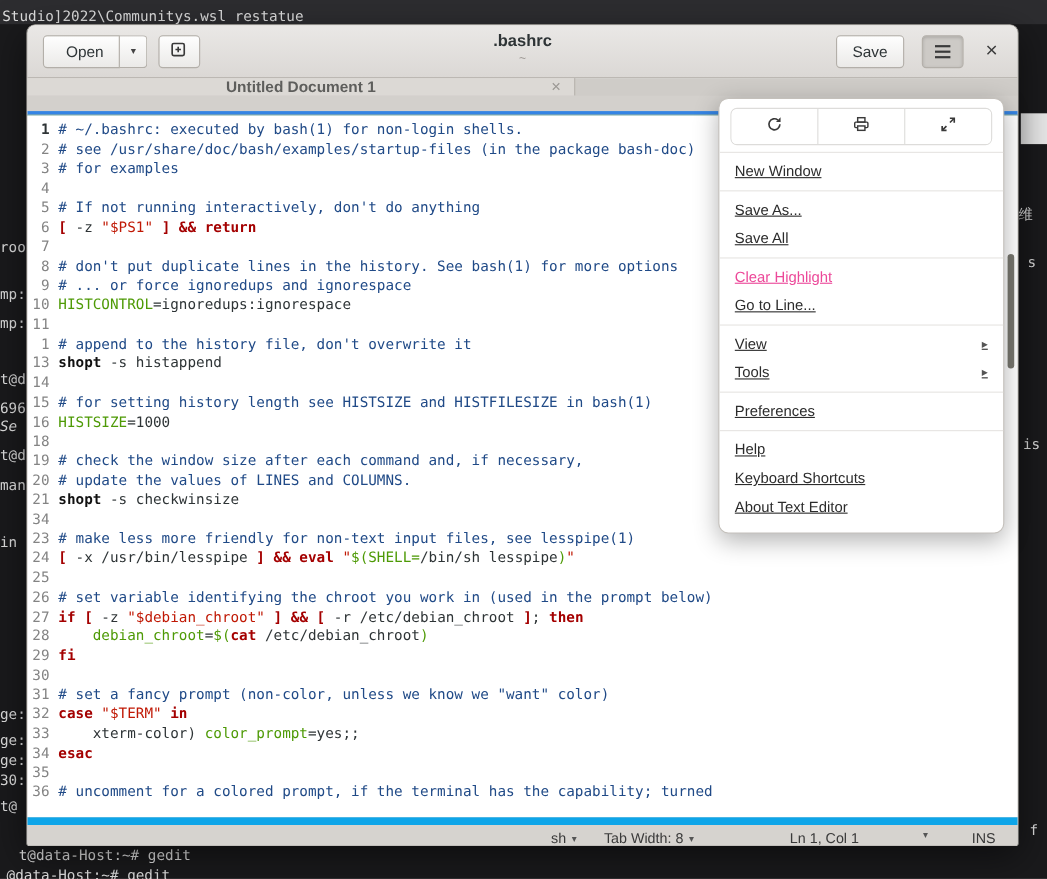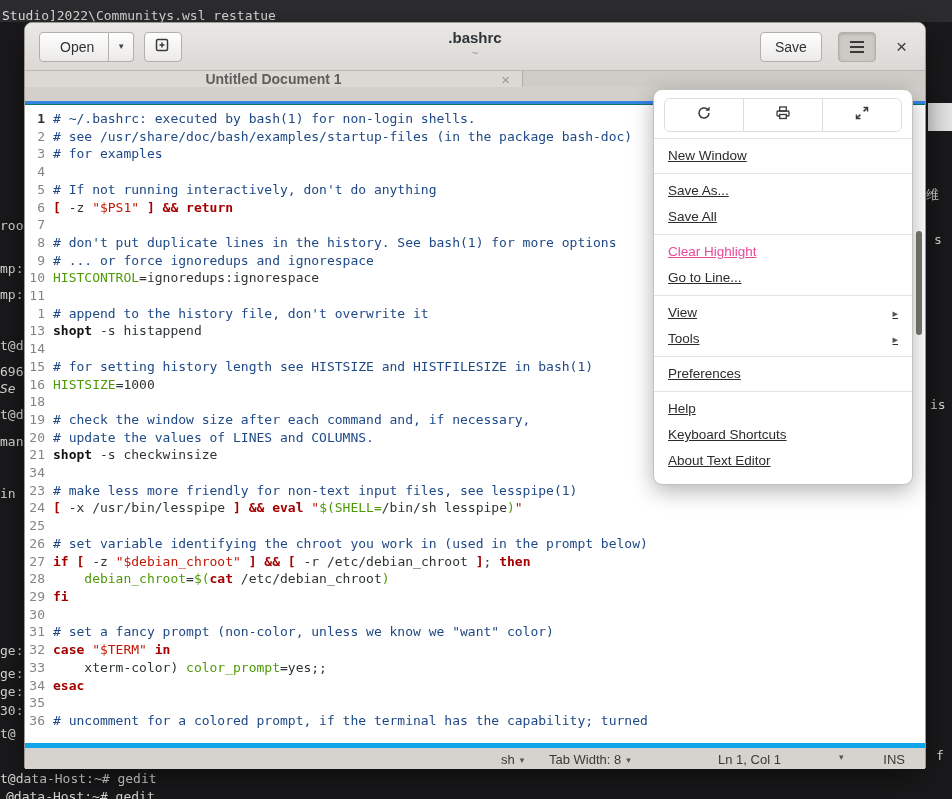--- a/index.html
+++ b/index.html
@@ -60,21 +60,21 @@
   .code{flex:1;}
   .tk-p{color:#2e3436;}
   .tk-c{color:#204a87;}
   .tk-k{color:#a40000;font-weight:bold;}
   .tk-s{color:#c01804;}
   .tk-v{color:#4e9a06;}
   .tk-b{color:#111111;font-weight:bold;}
   .vthumb{position:absolute;right:3px;top:126px;width:6px;height:104px;background:#78776f;border-radius:3px;}
 
   
-  .statusbar{height:26px;background:#d6d3cf;border-top:5px solid #0ea5e9;position:relative;
+  .statusbar{height:26px;background:#d6d3cf;border-top:7px solid #0ea5e9;position:relative;
     font-size:13px;color:#3a3a3a;box-sizing:border-box;}
   .sb-item{position:absolute;top:4px;display:flex;align-items:center;gap:5px;}
   .sb-caret{font-size:9px;color:#555;}
 
   
   .popover{
     position:absolute;left:628px;top:66px;width:260px;box-sizing:border-box;
     background:#ffffff;border:1px solid #c4c0bb;border-radius:9px;
     box-shadow:0 6px 22px rgba(0,0,0,.3);padding:8px 0 10px;z-index:50;
   }
@@ -100,21 +100,21 @@
     <span class="frag" style="left: 0px; top: 364px;">696</span>
     <span class="frag" style="left: 0px; top: 381px; font-style: italic;">Se</span>
     <span class="frag" style="left: 0px; top: 407px;">t@d</span>
     <span class="frag" style="left: 0px; top: 434px;">man</span>
     <span class="frag" style="left: 0px; top: 486px;">in</span>
     <span class="frag" style="left: 0px; top: 643px;">ge:</span>
     <span class="frag" style="left: 0px; top: 666px;">ge:</span>
     <span class="frag" style="left: 0px; top: 684px;">ge:</span>
     <span class="frag" style="left: 0px; top: 703px;">30:</span>
     <span class="frag" style="left: 0px; top: 726px;">t@</span>
-    <span class="frag" style="left: 0px; top: 771px; text-align: center;">t@data-Host:~# gedit</span>
+    <span class="frag" style="left: 17px; top: 771px; text-align: center;">t@data-Host:~# gedit</span>
     <span class="frag" style="left: 6px; top: 789px;">@data-Host:~# gedit</span>
     <span class="frag" style="left: 926px; top: 186px;">维</span>
     <span class="frag" style="left: 930px; top: 374px; margin-top: 23px;">is</span>
     <span class="frag" style="left: 934px; top: 232px;">s</span>
     <span class="frag" style="left: 936px; top: 748px;">f</span>
   </div>
 <div class="white-box"></div>
 
 <div class="window">
 

